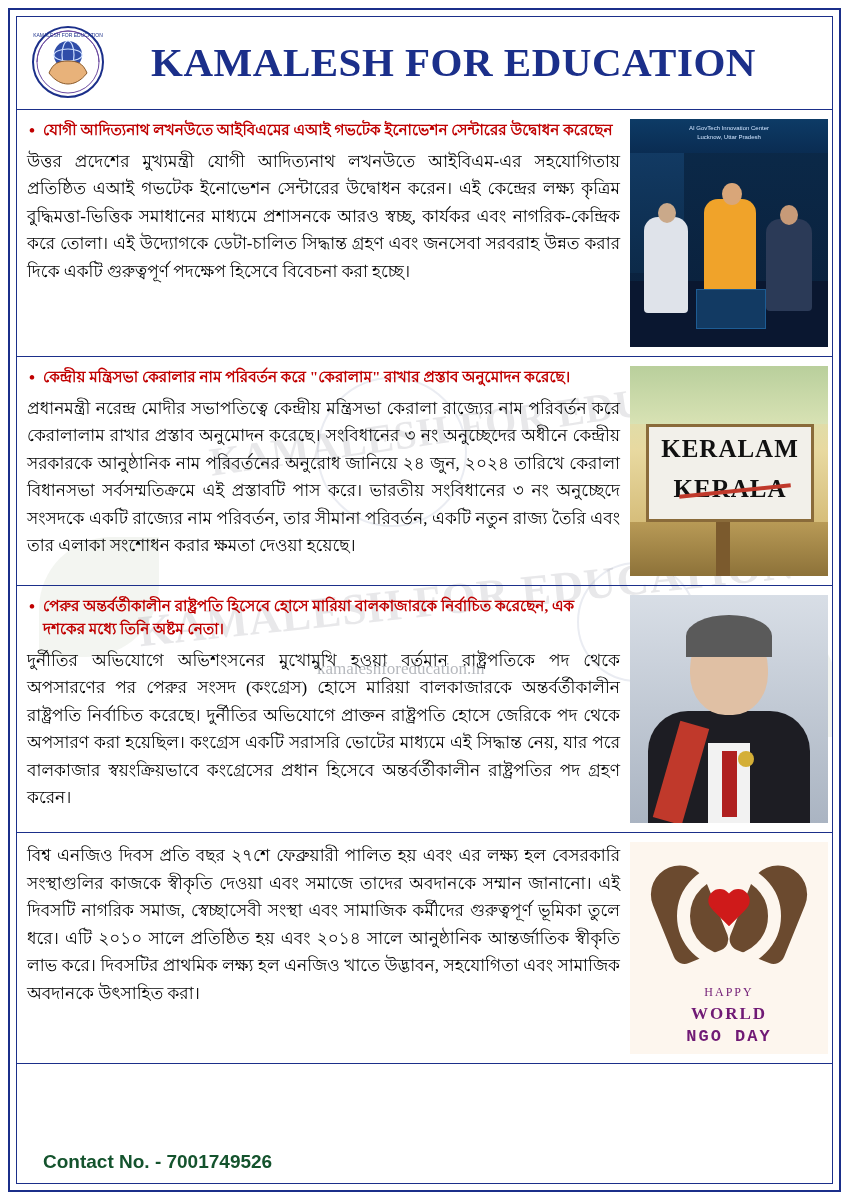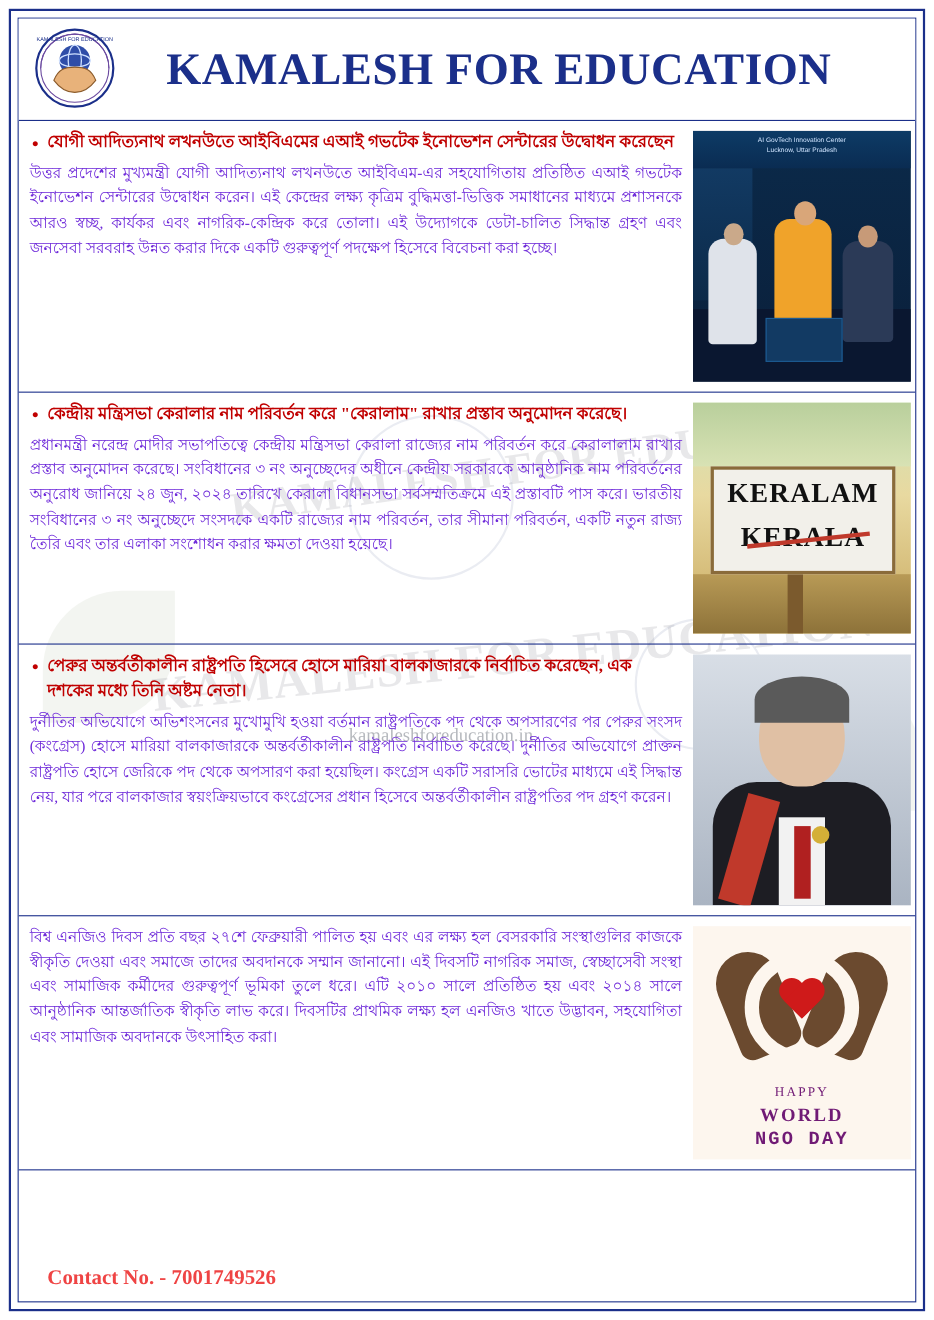--- a/index.html
+++ b/index.html
@@ -137,23 +137,23 @@
   .news-head::before {
     content: "\2022";
     position: absolute;
     left: 2px; top: -1px;
     font-size: 17px;
     color: #c00000;
   }
   .news-head.left { text-align: left; }
   .news-text {
     font-family: "Liberation Serif", serif;
-    font-size: 14px;
+    font-size: 17px;
     line-height: 1.62;
-    color: #6d28d9;
+    color: #000000;
     text-align: justify;
     margin: 0;
   }
   .news-media {
     flex: 0 0 auto;
     display: flex;
     align-items: flex-start;
     justify-content: center;
   }
 
@@ -274,24 +274,24 @@
   .p4-world { font-size: 17px; font-weight:bold; letter-spacing:2px; margin-bottom:3px;}
   .p4-ngo { font-size: 17px; font-weight:bold; letter-spacing:2px;font-family:Liberation Mono, monospace; }
 
   
   .footer {
     padding: 10px 0 10px 26px;
     position: relative;
     z-index: 6;
   }
   .contact {
-    font-family: Liberation Serif, serif;
+    font-family: Liberation Sans, sans-serif;
     font-weight: bold;
     font-size: 19px;
-    color: #ef4444;
+    color: #14532d;
   }
 </style>
 </head>
 <body>
 
 <div class="page">
   <div class="inner">
 
     <div class="watermark">
       <div class="wm-circle" style="left:300px;top:360px;width:150px;height:150px;"></div>

